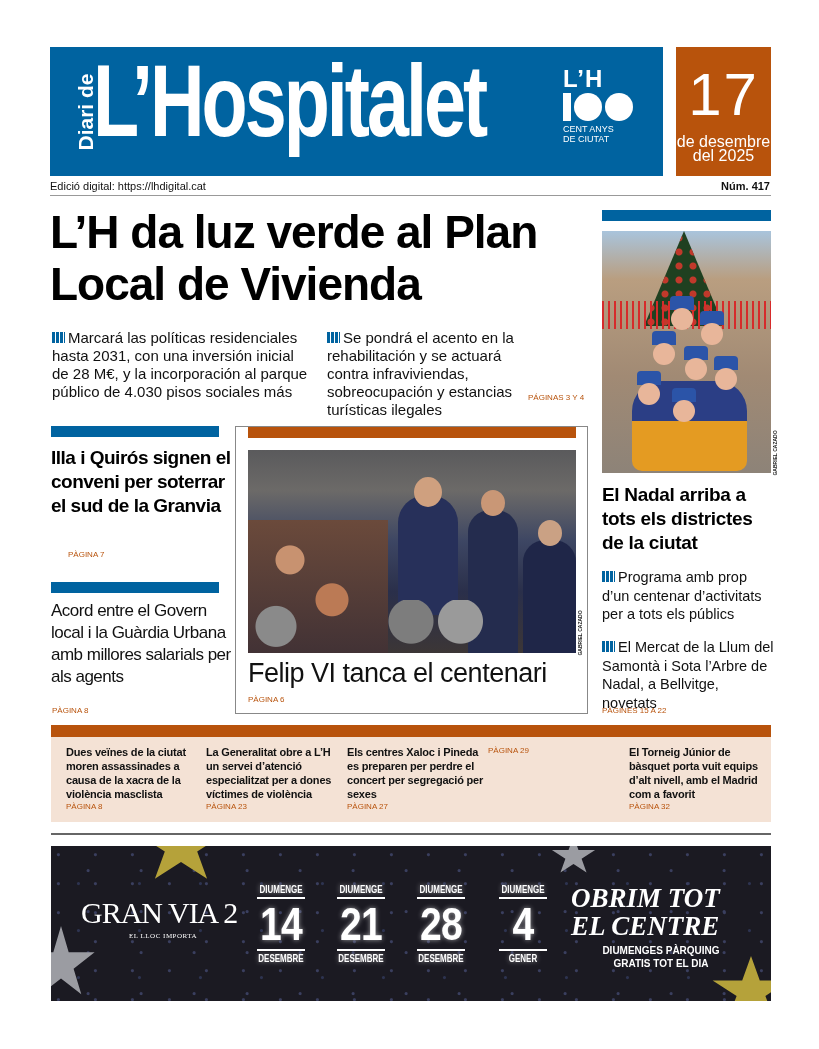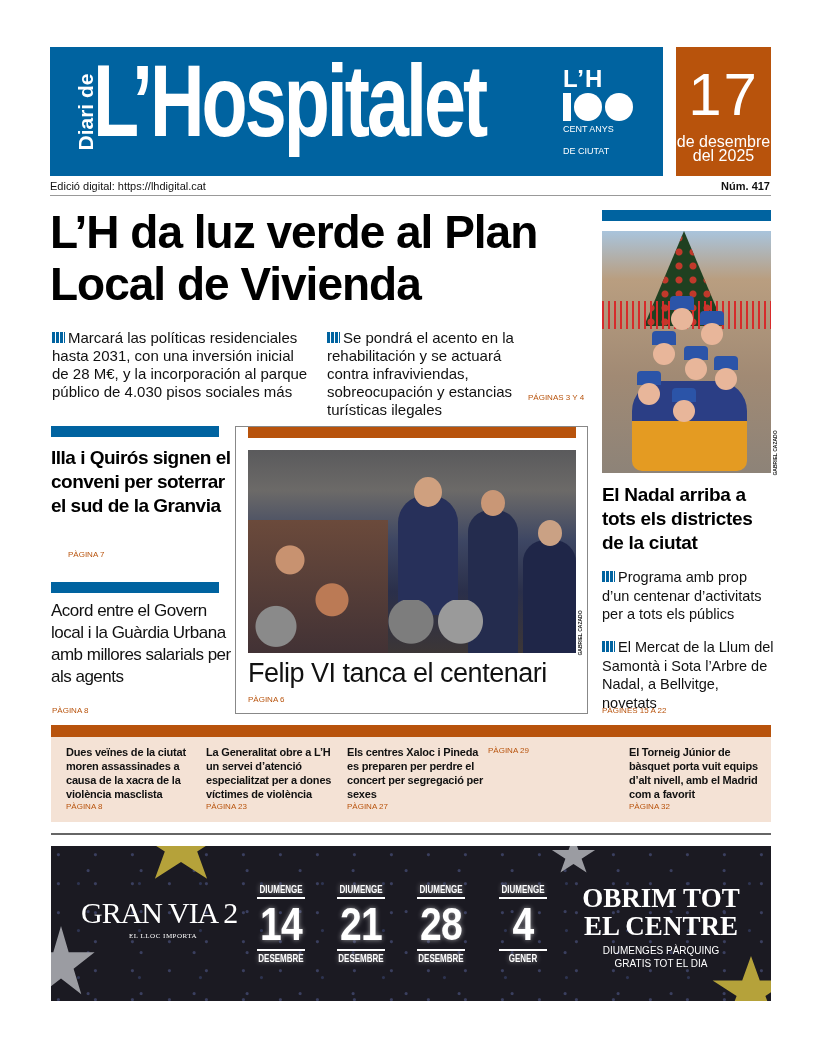--- a/index.html
+++ b/index.html
@@ -105,40 +105,40 @@
     background-image: radial-gradient(circle at 20% 30%, #3a3f5f 0 1px, transparent 2px), radial-gradient(circle at 70% 60%, #3a3f5f 0 1px, transparent 2px), radial-gradient(circle at 45% 80%, #2d3350 0 1px, transparent 2px);
     background-size: 37px 29px, 53px 41px, 61px 47px; }
   .star { position: absolute; background: #b5a23a; clip-path: polygon(50% 0, 61% 35%, 98% 35%, 68% 57%, 79% 91%, 50% 70%, 21% 91%, 32% 57%, 2% 35%, 39% 35%); }
   .star.silver { background: #9b9ca2; }
   .gv-logo { position: absolute; left: 30px; top: 50px; color: #fff; font-family: "Liberation Serif", serif; font-size: 30px; letter-spacing: -1px; white-space: nowrap; }
   .gv-tag { position: absolute; left: 78px; top: 86px; color: #fff; font-family: "Liberation Serif", serif; font-size: 7px; letter-spacing: 0.5px; white-space: nowrap; }
   .day-block { position: absolute; top: 38px; width: 60px; color: #fff; text-align: center; text-shadow: 0 0 6px rgba(255,255,255,0.55); }
   .day-block .dl { font-size: 10px; font-weight: 700; border-bottom: 2px solid #fff; padding-bottom: 2px; transform: scaleX(0.8); }
   .day-block .dn { font-size: 46px; font-weight: 700; line-height: 50px; letter-spacing: -1px; transform: scaleX(0.85); }
   .day-block .dm { font-size: 10px; font-weight: 700; border-top: 2px solid #fff; padding-top: 2px; transform: scaleX(0.8); }
-  .ad-head { position: absolute; left: 520px; top: 38px; width: 180px; color: #fff; font-family: "Liberation Serif", serif; font-weight: 700; font-size: 27px; line-height: 28px; text-align: center; }
-  .ad-sub { position: absolute; left: 520px; top: 98px; width: 180px; color: #fff; font-size: 10px; font-weight: 400; line-height: 13px; text-align: center; }
+  .ad-head { position: absolute; left: 520px; top: 38px; width: 180px; color: #fff; font-family: "Liberation Serif", serif; font-style: italic; font-weight: 700; font-size: 27px; line-height: 28px; text-align: left; }
+  .ad-sub { position: absolute; left: 520px; top: 98px; width: 180px; color: #fff; font-size: 10px; font-weight: 700; line-height: 13px; text-align: center; }
 </style>
 </head>
 <body>
 
 <div class="abs masthead"></div>
 <div class="abs diari">
     <span>Diari de</span>
   </div>
 <div class="abs logo-title">L’Hospitalet</div>
 <div class="abs lh100">
   <div class="lh">L’H</div>
   <div class="hundred">
     <div class="one"></div>
       <div class="zero"></div>
       <div class="zero"></div>
   </div>
   <div class="cent">CENT ANYS</div>
-  <div class="cent" style="margin-top:12px">DE CIUTAT</div>
+  <div class="cent" style="margin-top:0">DE CIUTAT</div>
 </div>
 <div class="abs datebox">
   <div class="day">17</div>
   <div class="month">de desembre</div>
   <div class="month" style="margin-top:0">del 2025</div>
 </div>
 <div class="abs edition">Edició digital: https://lhdigital.cat</div>
 <div class="abs num">Núm. 417</div>
 <div class="abs hr-top"></div>
 

